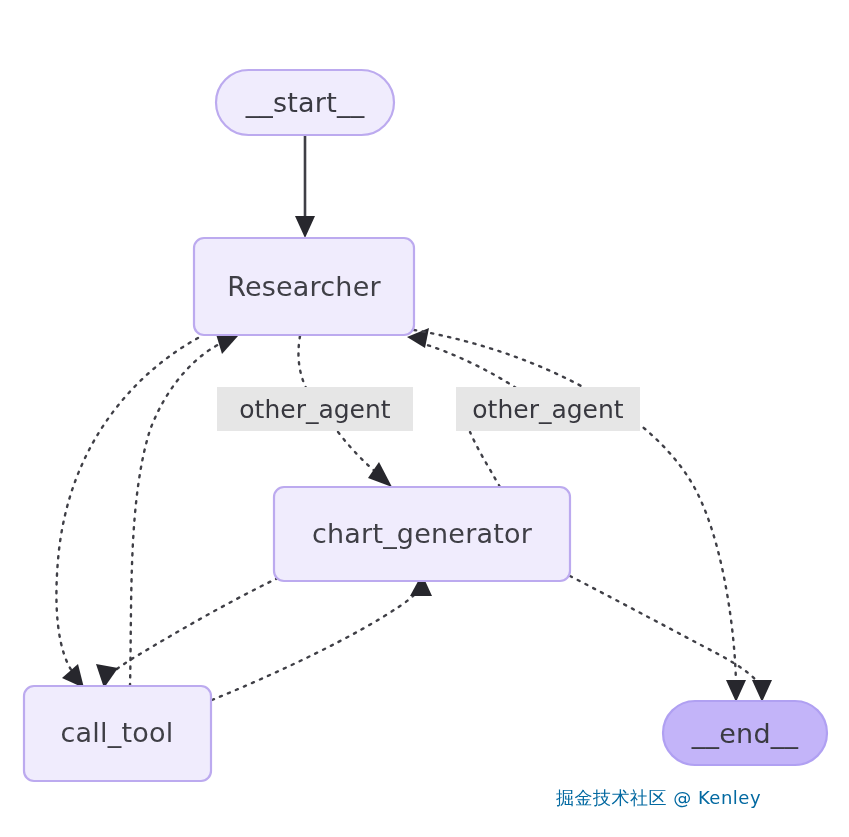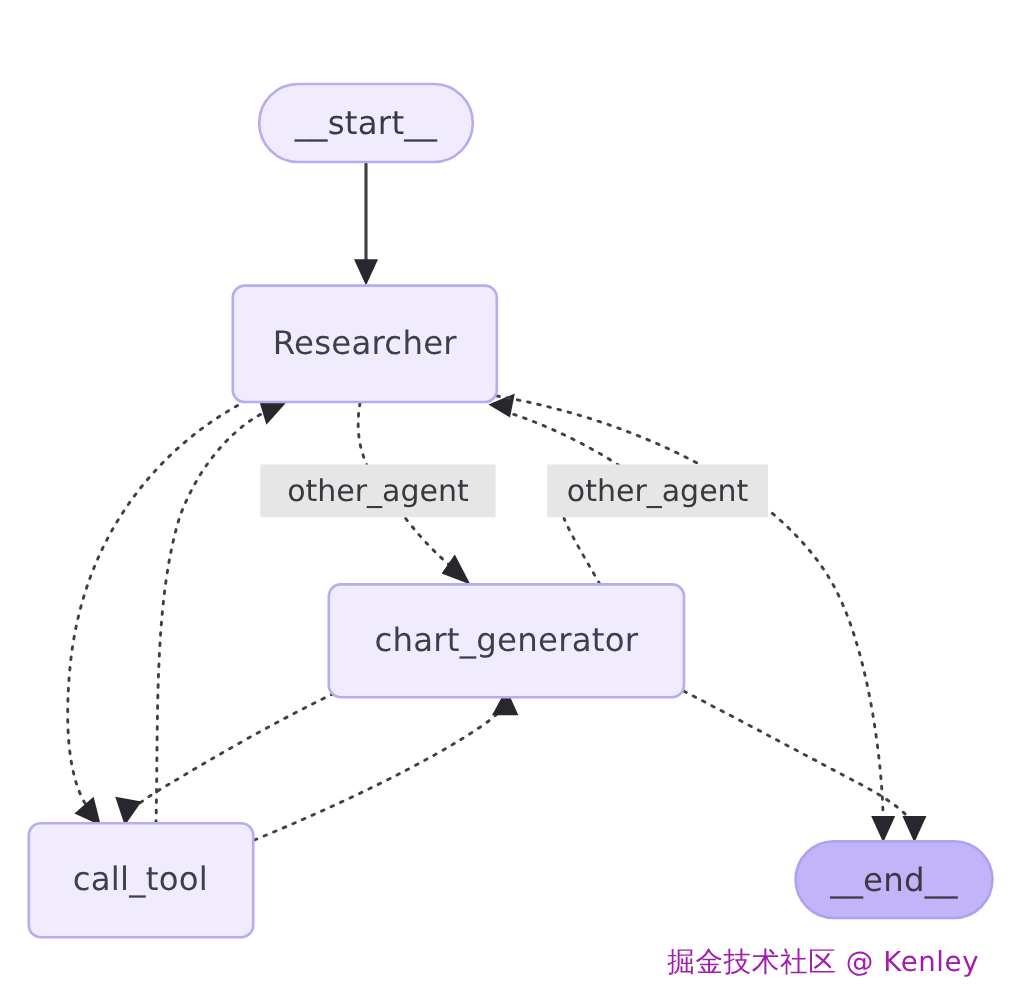--- a/index.html
+++ b/index.html
@@ -72,22 +72,22 @@
     stroke-width: 2.6px;
   }
   .arrowhead {
     fill: #27272d;
   }
   #watermark {
     position: absolute;
     left: 556px;
     top: 786px;
     font-family: "DejaVu Sans", "Liberation Sans", sans-serif;
-    font-size: 23px;
-    color: #a21caf;
+    font-size: 18px;
+    color: #0369a1;
     white-space: nowrap;
     letter-spacing: 0.5px;
   }
 </style>
 </head>
 <body>
 
 <div id="graph-root">
 
   <svg id="graph-svg" viewBox="0 0 849 837">

